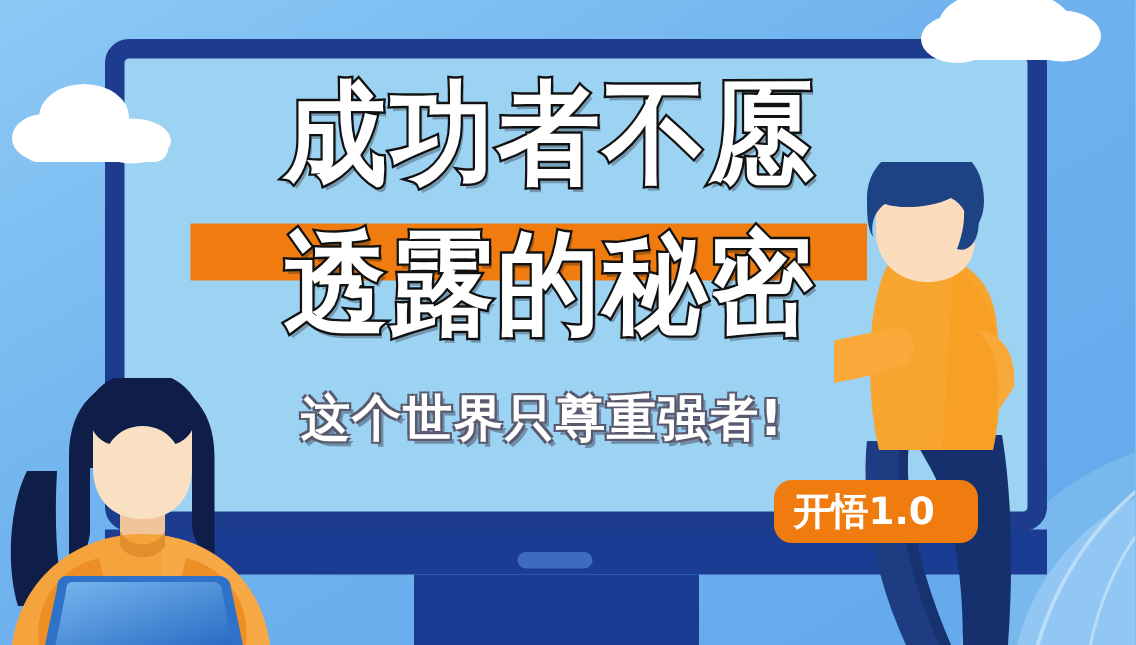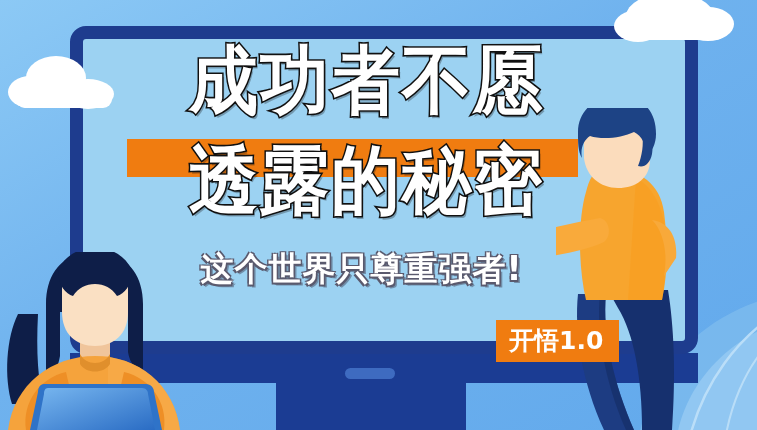--- a/index.html
+++ b/index.html
@@ -36,21 +36,21 @@
   .monitor-neck{
     position:absolute;left:276px;top:383px;width:190px;height:47px;
     background:#1B3C93;
   }
 
   
   .cloud{position:absolute;pointer-events:none;}
 
   
   .title-wrap{
-    position:absolute;left:0;top:0;width:757px;height:420px;
+    position:absolute;left:0;top:10px;width:757px;height:420px;
     pointer-events:none;
   }
   .hl-bar{
     position:absolute;left:127px;top:139px;width:451px;height:38px;
     background:#F07C10;
   }
   .line{
     position:absolute;left:0;width:757px;text-align:center;
     font-family:"DejaVu Sans","Liberation Sans",sans-serif;
     font-weight:700;color:#FFFFFF;white-space:nowrap;
@@ -76,25 +76,25 @@
     letter-spacing:1px;white-space:nowrap;
     transform:translateX(-17px);
     text-shadow:
       -1.5px -1.5px 0 #5A5A6E, 1.5px -1.5px 0 #5A5A6E,
       -1.5px  1.5px 0 #5A5A6E, 1.5px  1.5px 0 #5A5A6E,
        3px 3px 0 rgba(60,60,80,.45);
   }
 
   
   .badge{
-    position:absolute;left:496px;top:320px;
-    background:#F07C10;padding:6px 16px 7px 13px;
+    position:absolute;left:516px;top:320px;
+    background:#F07C10;padding:6px 29px 7px 13px;
     font-family:"DejaVu Sans","Liberation Sans",sans-serif;
     font-weight:700;font-size:25px;line-height:29px;color:#FFFFFF;
-    letter-spacing:0px;white-space:nowrap;
+    letter-spacing:0px;white-space:nowrap;border-radius:12px;
   }
 
   
   .char{position:absolute;pointer-events:none;}
   .woman{left:-12px;top:252px;width:230px;height:178px;}
   .man{left:556px;top:108px;width:160px;height:322px;}
 </style>
 </head>
 <body>
 

